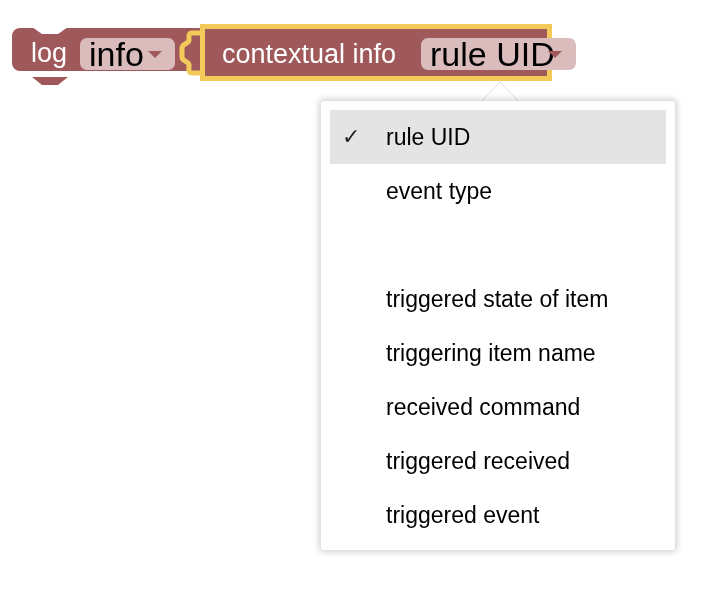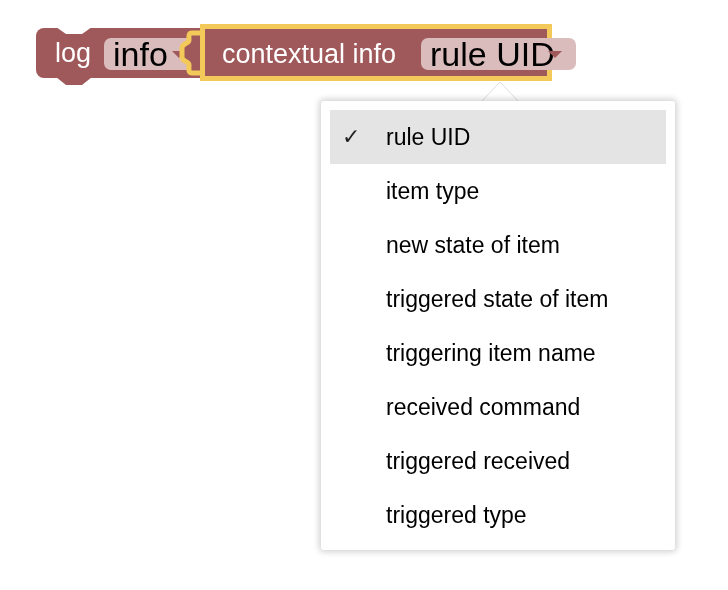--- a/index.html
+++ b/index.html
@@ -1,19 +1,19 @@
 <!DOCTYPE html>
 <html><head>
   <meta charset="utf-8">
   <style>
     html, body { margin:0; padding:0; }
     body { width:728px; height:590px; background:#ffffff; position:relative; overflow:hidden;
            font-family:"Liberation Sans", sans-serif; }
-    .block-log { position:absolute; left:12px; top:28px; width:200px; height:50px;
-                 background:#a0595b; border-radius:8px;margin-left:24px; }
+    .block-log { position:absolute; left:12px; top:28px; width:200px; height:43px;
+                 background:#a0595b; border-radius:8px; }
     .block-log .notch-top { position:absolute; left:20px; top:-1px; width:36px; height:7px; }
     .block-log .notch-bot { position:absolute; left:20px; top:49px; width:36px; height:8px; }
     .lbl { position:absolute; color:#ffffff; font-size:27px; line-height:30px; }
     .field { position:absolute; background:#dbbcbd; border-radius:7px; height:32px; }
     .field .ftext { position:absolute; left:9px; top:1px; font-size:34px; line-height:30px; color:#000; }
     .field .caret { position:absolute; top:13px; width:0; height:0;
                     border-left:7px solid transparent; border-right:7px solid transparent;
                     border-top:7px solid #a0595b; }
     .block-ctx { position:absolute; left:200px; top:24px; width:352px; height:57px;
                  background:#f3c95a; }
@@ -62,33 +62,30 @@
 <svg class="menu-arrow" viewBox="0 0 40 24">
   <path d="M0 23 L20 2 L40 23 Z" fill="#ffffff" stroke="#dddddd" stroke-width="1"></path>
 </svg>
 
 <div class="menu">
   <div class="menu-item selected" style="top:9px;">
     <span class="check">✓</span>
     <span class="mtext">rule UID</span>
   </div>
   <div class="menu-item" style="top:63px;">
-    <span class="mtext">item type</span>
-  </div>
-  <div class="menu-item" style="top:117px;">
-    <span class="mtext">new state of item</span>
+    <span class="mtext">event type</span>
   </div>
   <div class="menu-item" style="top:171px;">
     <span class="mtext">triggered state of item</span>
   </div>
   <div class="menu-item" style="top:225px;">
     <span class="mtext">triggering item name</span>
   </div>
   <div class="menu-item" style="top:279px;text-align:right;">
     <span class="mtext">received command</span>
   </div>
   <div class="menu-item" style="top:333px;">
     <span class="mtext">triggered received</span>
   </div>
   <div class="menu-item" style="top:387px;">
-    <span class="mtext">triggered type</span>
+    <span class="mtext">triggered event</span>
   </div>
 </div>
 
 </body></html>

